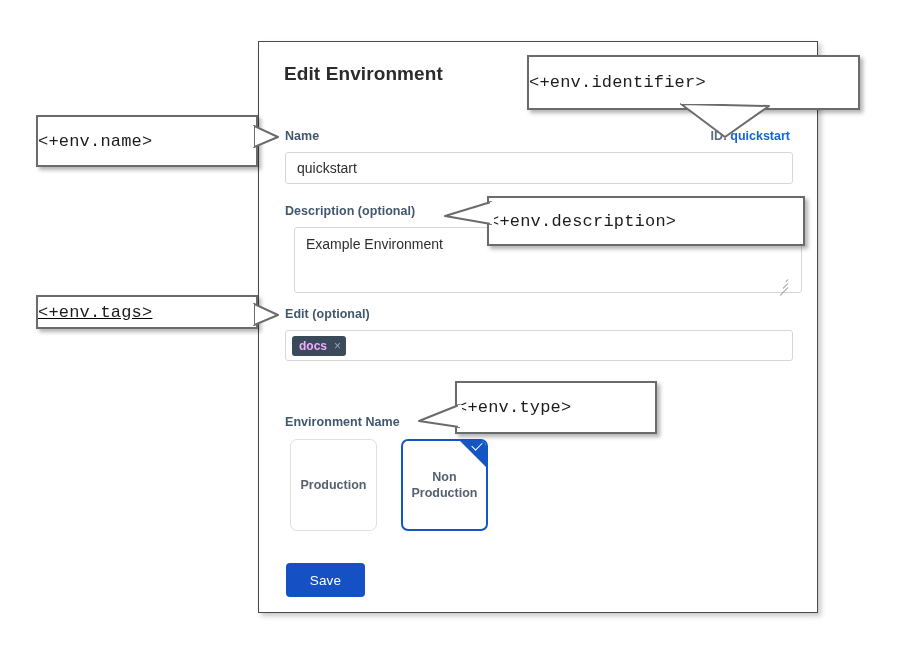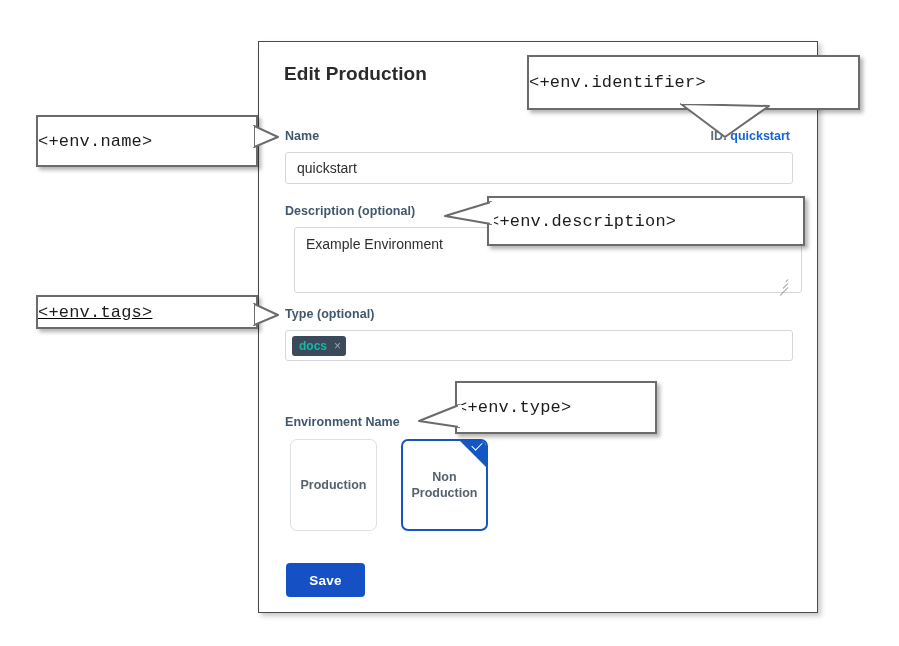--- a/index.html
+++ b/index.html
@@ -133,21 +133,21 @@
   .tag-chip {
     display: inline-flex;
     align-items: center;
     background: #3b4a5a;
     border-radius: 3px;
     height: 20px;
     padding: 0 5px 0 7px;
     margin-right: 5px;
   }
   .tag-chip .tag-text {
-    color: #14b8a6;
+    color: #f0abfc;
     font-size: 12px;
     font-weight: bold;
     line-height: 20px;
   }
   .tag-chip .tag-x {
     color: #9aa6b2;
     font-size: 12px;
     margin-left: 7px;
     line-height: 20px;
     cursor: pointer;
@@ -215,21 +215,21 @@
     left: 27px;
     top: 521px;
     width: 79px;
     height: 34px;
     background: #1650c5;
     border: none;
     border-radius: 4px;
     color: #ffffff;
     font-family: "Liberation Sans", sans-serif;
     font-size: 13.5px;
-    font-weight: bold;
+    font-weight: normal;
     cursor: pointer;
     letter-spacing: 0.2px;
   }
 
   
   .callout {
     position: absolute;
     background: #ffffff;
     border: 2px solid #6b6b6b;
     box-shadow: 3px 3px 4px rgba(0,0,0,0.30);
@@ -256,39 +256,39 @@
   #callout-tags       { left: 36px;  top: 295px; width: 222px; height: 34px; text-decoration: underline; }
   #callout-identifier { left: 527px; top: 55px;  width: 333px; height: 55px; }
   #callout-description{ left: 487px; top: 196px; width: 318px; height: 50px; }
   #callout-type       { left: 455px; top: 381px; width: 202px; height: 53px; }
 </style>
 </head>
 <body>
 
 <div id="dialog-panel">
 
-  <div id="dialog-title">Edit Production</div>
+  <div id="dialog-title">Edit Environment</div>
 
   <div id="name-label" class="field-label">Name</div>
 
   <div id="id-row">
     <span class="id-key">ID:</span><span class="id-val">quickstart</span>
   </div>
 
   <input id="name-input" class="text-input" type="text" value="quickstart" style="">
 
   <div id="desc-label" class="field-label">Description (optional)</div>
   <textarea id="desc-input" class="text-input" style="">Example Environment</textarea>
   <span id="desc-grip">
       <i></i>
       <i></i>
       <i></i>
     </span>
 
-  <div id="tags-label" class="field-label">Type (optional)</div>
+  <div id="tags-label" class="field-label">Edit (optional)</div>
   <div id="tags-box">
     <span class="tag-chip">
       <span class="tag-text">docs</span>
       <span class="tag-x">×</span>
     </span>
   </div>
 
   <div id="envtype-label" class="field-label">Environment Name</div>
 
   <div id="card-production" class="env-card">

